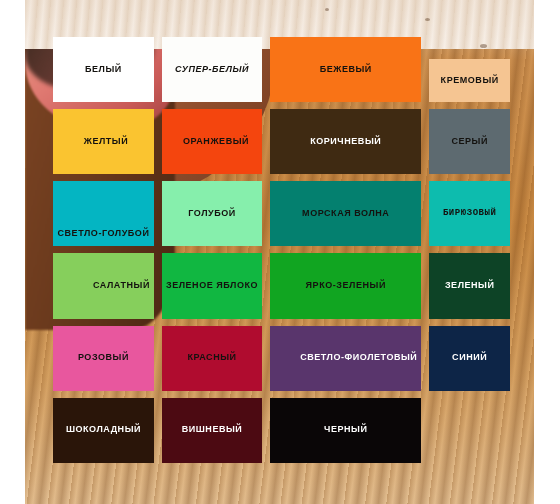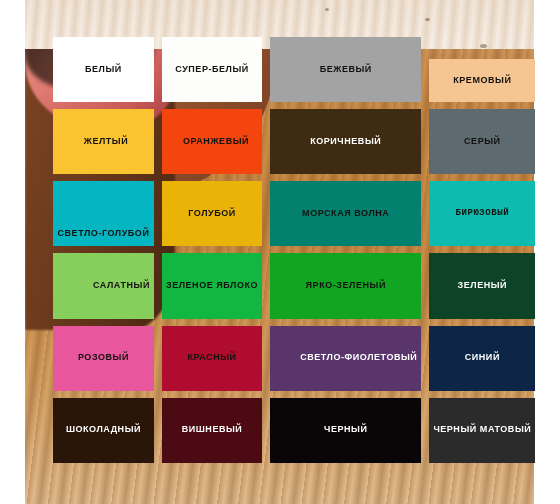--- a/index.html
+++ b/index.html
@@ -178,44 +178,44 @@
     <div class="bg-speck" style="left:400px;top:18px;width:5px;height:3px;"></div>
     <div class="bg-speck" style="left:455px;top:44px;width:7px;height:4px;"></div>
     <div class="bg-speck" style="left:300px;top:8px;width:4px;height:3px;"></div>
   </div>
 
   <div id="grid">
       <div class="swatch" style="background: rgb(255, 255, 255);">
         <span class="swatch-label" style="color: rgb(20, 18, 15);">БЕЛЫЙ</span>
       </div>
       <div class="swatch" style="background: rgb(253, 253, 251);">
-        <span class="swatch-label" style="color: rgb(20, 18, 15);">СУПЕР-БЕЛЫЙ</span>
-      </div>
-      <div class="swatch" style="background: #a3a3a3;">
+        <span class="swatch-label" style="color: rgb(20, 18, 15); font-style: italic;">СУПЕР-БЕЛЫЙ</span>
+      </div>
+      <div class="swatch" style="background: #f97316;">
         <span class="swatch-label" style="color: rgb(20, 18, 15);">БЕЖЕВЫЙ</span>
       </div>
       <div class="swatch" style="background: rgb(245, 197, 146); margin-top: 22px;">
         <span class="swatch-label" style="color: rgb(20, 18, 15);">КРЕМОВЫЙ</span>
       </div>
       <div class="swatch" style="background: rgb(250, 196, 48); padding-left: 9px;">
         <span class="swatch-label" style="color: rgb(20, 18, 15);">ЖЕЛТЫЙ</span>
       </div>
       <div class="swatch" style="background: rgb(244, 69, 14); padding-left: 12px;">
         <span class="swatch-label" style="color: rgb(20, 18, 15);">ОРАНЖЕВЫЙ</span>
       </div>
       <div class="swatch" style="background: rgb(63, 42, 18);">
         <span class="swatch-label" style="color: rgb(255, 255, 255);">КОРИЧНЕВЫЙ</span>
       </div>
       <div class="swatch" style="background: rgb(93, 106, 112);">
         <span class="swatch-label" style="color: rgb(20, 18, 15);">СЕРЫЙ</span>
       </div>
       <div class="swatch" style="background: rgb(4, 181, 194);">
         <span class="swatch-label" style="color: rgb(20, 18, 15); margin-top: 40px;">СВЕТЛО-ГОЛУБОЙ</span>
       </div>
-      <div class="swatch" style="background: #eab308;">
+      <div class="swatch" style="background: #86efac;">
         <span class="swatch-label" style="color: rgb(20, 18, 15);">ГОЛУБОЙ</span>
       </div>
       <div class="swatch" style="background: rgb(4, 128, 111);">
         <span class="swatch-label" style="color: rgb(20, 18, 15);">МОРСКАЯ ВОЛНА</span>
       </div>
       <div class="swatch" style="background: rgb(13, 188, 174);">
         <span class="swatch-label" style="color: rgb(20, 18, 15); font-family: Liberation Mono, monospace;">БИРЮЗОВЫЙ</span>
       </div>
       <div class="swatch" style="background: rgb(134, 207, 92);">
         <span class="swatch-label" style="color: rgb(20, 18, 15); margin-left: 36px;">САЛАТНЫЙ</span>
@@ -243,18 +243,15 @@
       </div>
       <div class="swatch" style="background: rgb(42, 21, 9);">
         <span class="swatch-label" style="color: rgb(255, 255, 255);">ШОКОЛАДНЫЙ</span>
       </div>
       <div class="swatch" style="background: rgb(76, 10, 18);">
         <span class="swatch-label" style="color: rgb(255, 255, 255);">ВИШНЕВЫЙ</span>
       </div>
       <div class="swatch" style="background: rgb(10, 6, 7);">
         <span class="swatch-label" style="color: rgb(255, 255, 255);">ЧЕРНЫЙ</span>
       </div>
-      <div class="swatch" style="background: rgb(43, 43, 43);">
-        <span class="swatch-label" style="color: rgb(255, 255, 255);">ЧЕРНЫЙ МАТОВЫЙ</span>
-      </div>
     </div>
 
 </div>
 
 </body></html>

